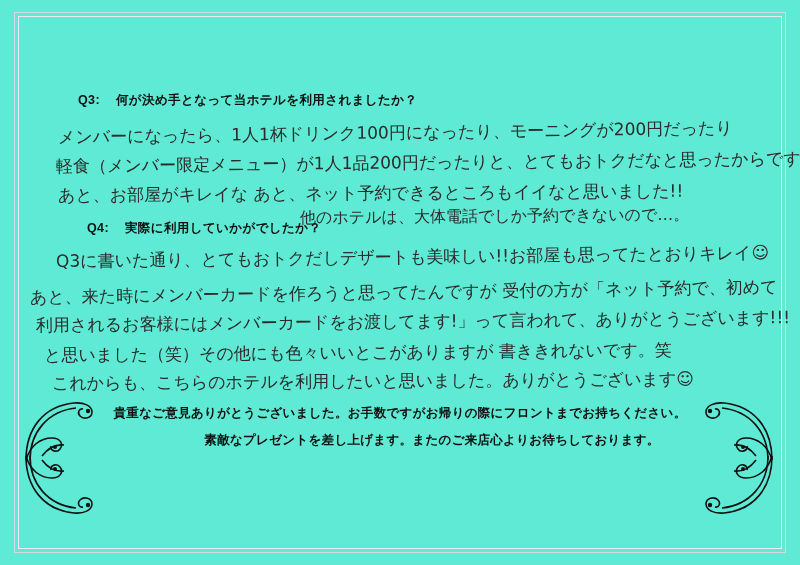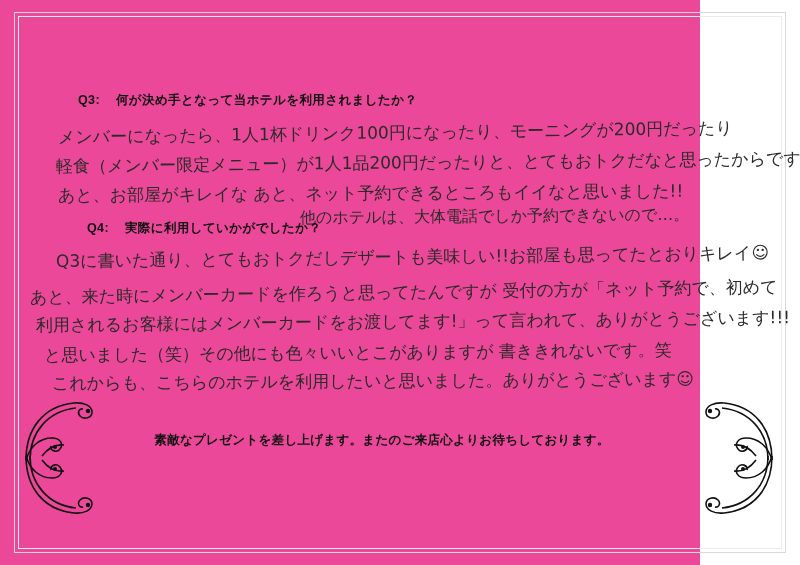--- a/index.html
+++ b/index.html
@@ -11,23 +11,23 @@
     width: 800px;
     height: 565px;
     font-family: "Liberation Sans", sans-serif;
     color: #1a1a1a;
     position: relative;
     overflow: hidden;
   }
   .sheet {
     position: absolute;
     left: 0; top: 0;
-    width: 700px;
+    width: 800px;
     height: 565px;
-    background: #ec4899;
+    background: #5eead4;
   }
   
   .page-border {
     position: absolute;
     left: 14px; top: 12px;
     width: 772px; height: 541px;
     border: 1px solid #d8d8d8;
     box-sizing: border-box;
   }
   .page-border::after {
@@ -102,20 +102,21 @@
     <span class="q-label">Q4:</span>
     <span>実際に利用していかがでしたか？</span>
   </div>
 
   <div class="hand" style="left:56px; top:250px; font-size:17px; transform:rotate(-0.7deg);">Q3に書いた通り、とてもおトクだしデザートも美味しい!!お部屋も思ってたとおりキレイ☺</div>
   <div class="hand" style="left:30px; top:286px; font-size:17px; transform:rotate(-0.8deg);">あと、来た時にメンバーカードを作ろうと思ってたんですが 受付の方が「ネット予約で、初めて</div>
   <div class="hand" style="left:36px; top:314px; font-size:17px; transform:rotate(-0.6deg);">利用されるお客様にはメンバーカードをお渡してます!」って言われて、ありがとうございます!!!</div>
   <div class="hand" style="left:44px; top:344px; font-size:17px; transform:rotate(-0.5deg);">と思いました（笑）その他にも色々いいとこがありますが 書ききれないです。笑</div>
   <div class="hand" style="left:52px; top:372px; font-size:17px; transform:rotate(-0.4deg);">これからも、こちらのホテルを利用したいと思いました。ありがとうございます☺</div>
 
+  <div class="footer-line" style="top:405px;">貴重なご意見ありがとうございました。お手数ですがお帰りの際にフロントまでお持ちください。</div>
   <div class="footer-line" style="top:432px;padding-left:32px;">素敵なプレゼントを差し上げます。またのご来店心よりお待ちしております。</div>
 
   <div class="ornament orn-tl">
     <svg viewBox="0 0 86 66" fill="none" stroke="currentColor" stroke-width="1.6">
       <path d="M4 62 C4 30, 22 8, 52 5"></path>
       <path d="M8 62 C8 34, 26 13, 54 10"></path>
       <path d="M52 5 C62 4, 70 8, 70 14 C70 20, 62 22, 58 18 C55 15, 57 10, 61 11"></path>
       <path d="M4 62 C8 48, 18 40, 30 40 C38 40, 42 46, 38 51 C35 55, 28 53, 29 48"></path>
       <path d="M20 58 C26 50, 34 46, 42 47"></path>
       <circle cx="66" cy="13" r="2.2" fill="currentColor" stroke="none"></circle>

